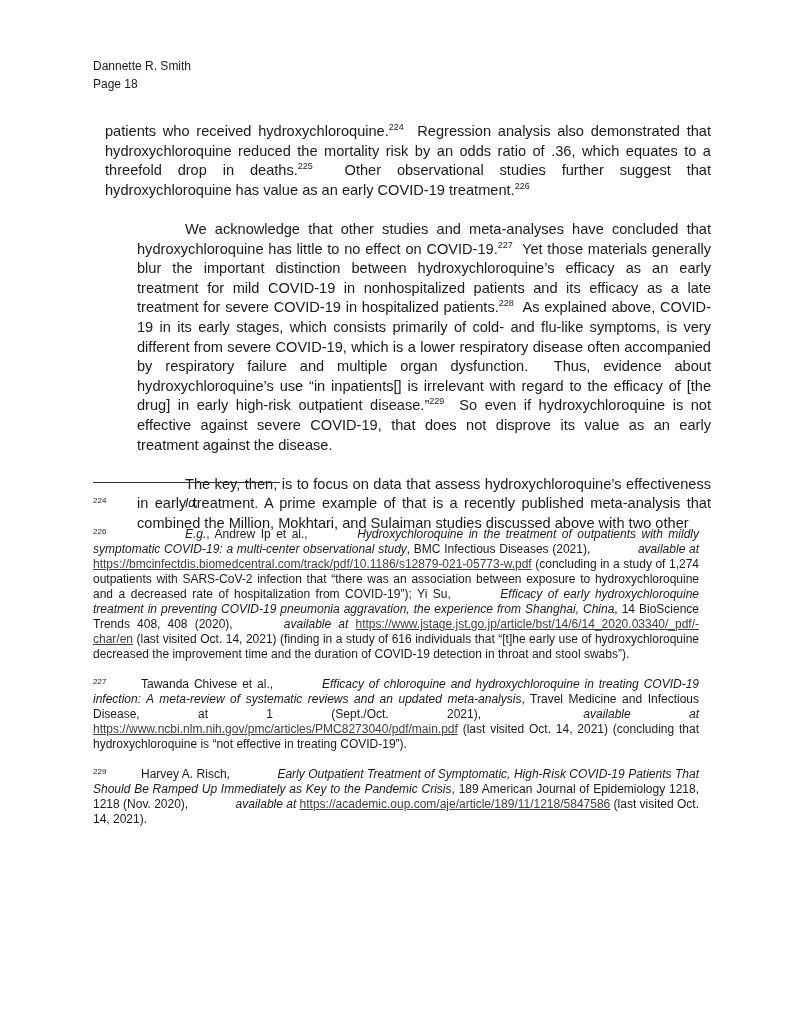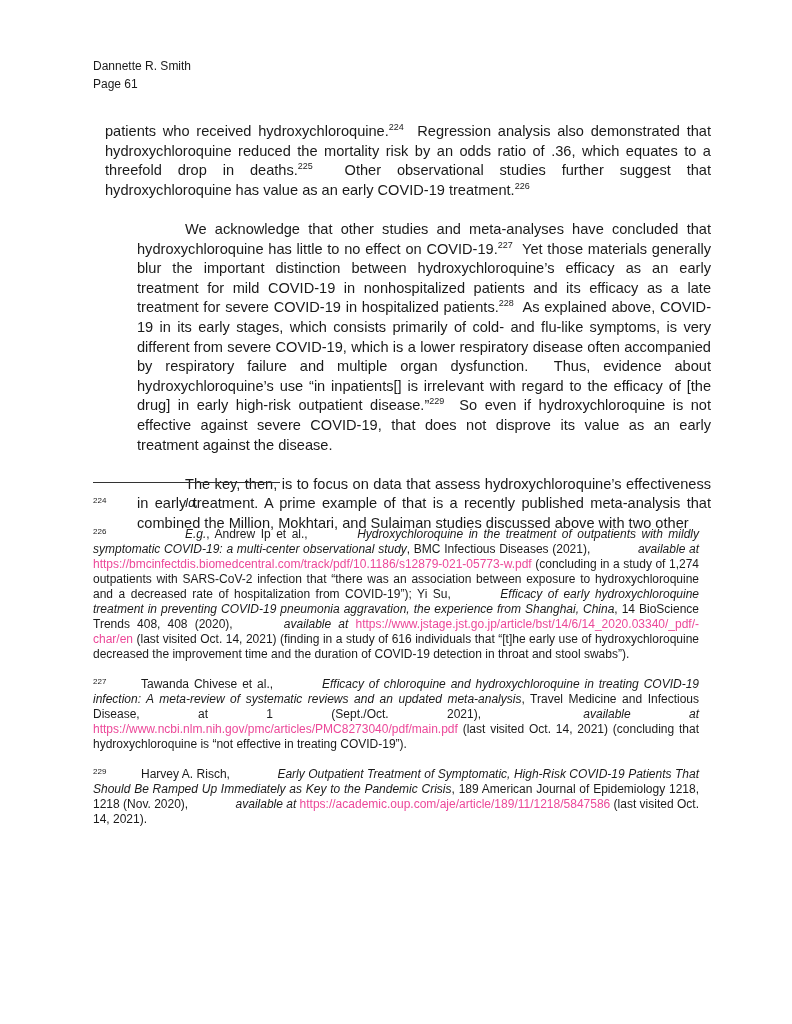--- a/index.html
+++ b/index.html
@@ -81,32 +81,33 @@
       white-space: nowrap;
     }
     .fn .lead {
       display: inline-block;
       width: 48px;
     }
     .fn.short {
       margin-bottom: 16px;
     }
     a.url {
-      color: #ec4899;
+      color: #404040;
+      text-decoration: underline;
     }
     i { font-style: italic; margin-left: 44px; }
   </style>
 </head>
 <body>
 
 <div class="page">
 
   <div class="header">
     <div>Dannette R. Smith</div>
-    <div>Page 61</div>
+    <div>Page 18</div>
   </div>
 
   <div class="body-text">
     <p class="first"><span>patients who received hydroxychloroquine.</span><sup>224</sup><span style="white-space:pre-wrap">  Regression analysis also demonstrated that hydroxychloroquine reduced the mortality risk by an odds ratio of .36, which equates to a threefold drop in deaths.</span><sup>225</sup><span style="white-space:pre-wrap">  Other observational studies further suggest that hydroxychloroquine has value as an early COVID-19 treatment.</span><sup>226</sup></p>
 
     <p class="indent"><span>We acknowledge that other studies and meta-analyses have concluded that hydroxychloroquine has little to no effect on COVID-19.</span><sup>227</sup><span style="white-space:pre-wrap">  Yet those materials generally blur the important distinction between hydroxychloroquine’s efficacy as an early treatment for mild COVID-19 in nonhospitalized patients and its efficacy as a late treatment for severe COVID-19 in hospitalized patients.</span><sup>228</sup><span style="white-space:pre-wrap">  As explained above, COVID-19 in its early stages, which consists primarily of cold- and flu-like symptoms, is very different from severe COVID-19, which is a lower respiratory disease often accompanied by respiratory failure and multiple organ dysfunction.  Thus, evidence about hydroxychloroquine’s use “in inpatients[] is irrelevant with regard to the efficacy of [the drug] in early high-risk outpatient disease.”</span><sup>229</sup><span style="white-space:pre-wrap">  So even if hydroxychloroquine is not effective against severe COVID-19, that does not disprove its value as an early treatment against the disease.</span></p>
 
     <p class="indent"><span>The key, then, is to focus on data that assess hydroxychloroquine’s effectiveness in early treatment.  A prime example of that is a recently published meta-analysis that combined the Million, Mokhtari, and Sulaiman studies discussed above with two other</span></p>
   </div>
 

